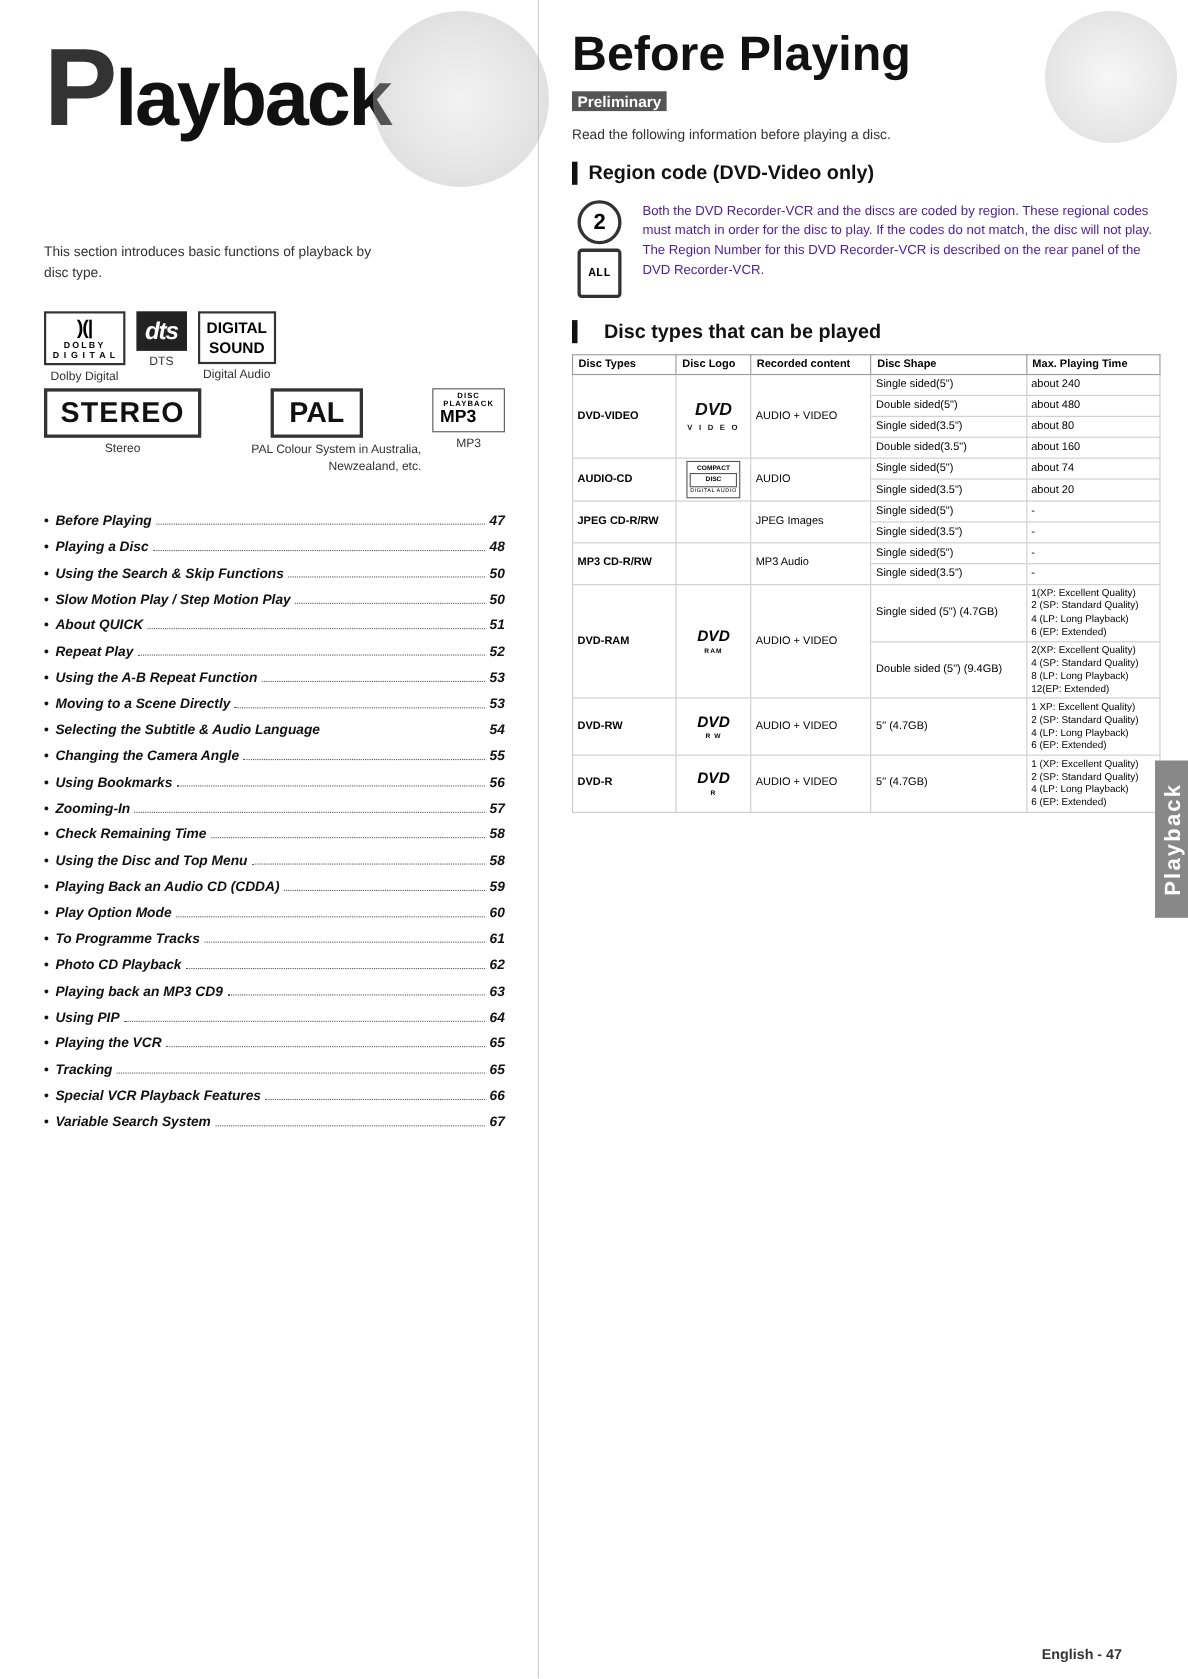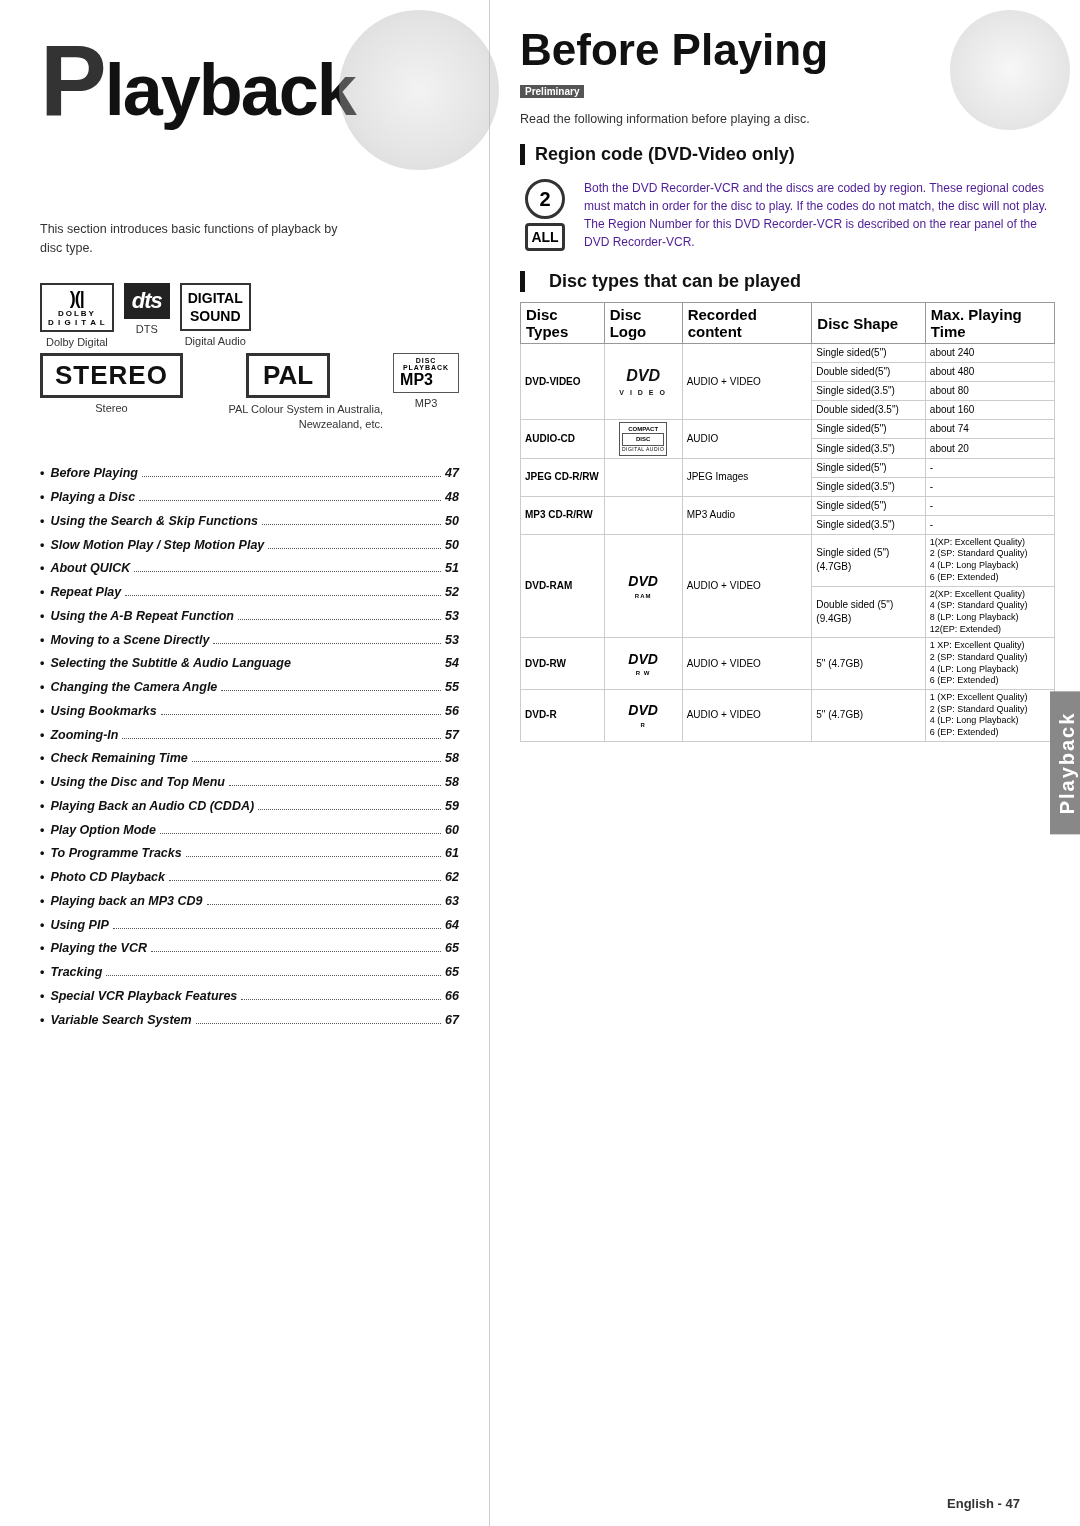--- a/index.html
+++ b/index.html
@@ -212,21 +212,21 @@
       height: 120px;
       border-radius: 50%;
       background: radial-gradient(circle, #e8e8e8 0%, #bbb 60%, #999 100%);
       opacity: 0.35;
     }
 
     .preliminary-badge {
       display: inline-block;
       background: #555;
       color: #fff;
-      font-size: 10px;
+      font-size: 14px;
       padding: 1px 5px;
       margin-bottom: 8px;
       font-weight: bold;
     }
 
     .read-intro {
       font-size: 12.5px;
       color: #333;
       margin-bottom: 18px;
     }
@@ -261,28 +261,29 @@
       border-radius: 50%;
       display: flex;
       align-items: center;
       justify-content: center;
       font-size: 20px;
       font-weight: 900;
     }
 
     .region-all {
       width: 40px;
-      height: 28px;
+      height: 45px;
       border: 3px solid #333;
       border-radius: 4px;
       display: flex;
       align-items: center;
       justify-content: center;
-      font-size: 14px;
-      font-weight: 900;
+      font-size: 11px;
+      font-weight: 900;
+      font-family: Liberation Mono, monospace;
     }
 
     .region-text {
       font-size: 12px;
       color: #4c1d95;
       line-height: 1.5;
       flex: 1;
     }
 
     
@@ -299,21 +300,21 @@
       width: 100%;
       border-collapse: collapse;
       font-size: 10.5px;
     }
 
     .disc-table th {
       background: #fff;
       border: 1px solid #999;
       padding: 3px 5px;
       text-align: left;
-      font-size: 15px;
+      font-size: 10px;
       font-weight: bold;
     }
 
     .disc-table td {
       border: 1px solid #ccc;
       padding: 2px 4px;
       vertical-align: middle;
       font-size: 10px;
       line-height: 1.4;
     }

